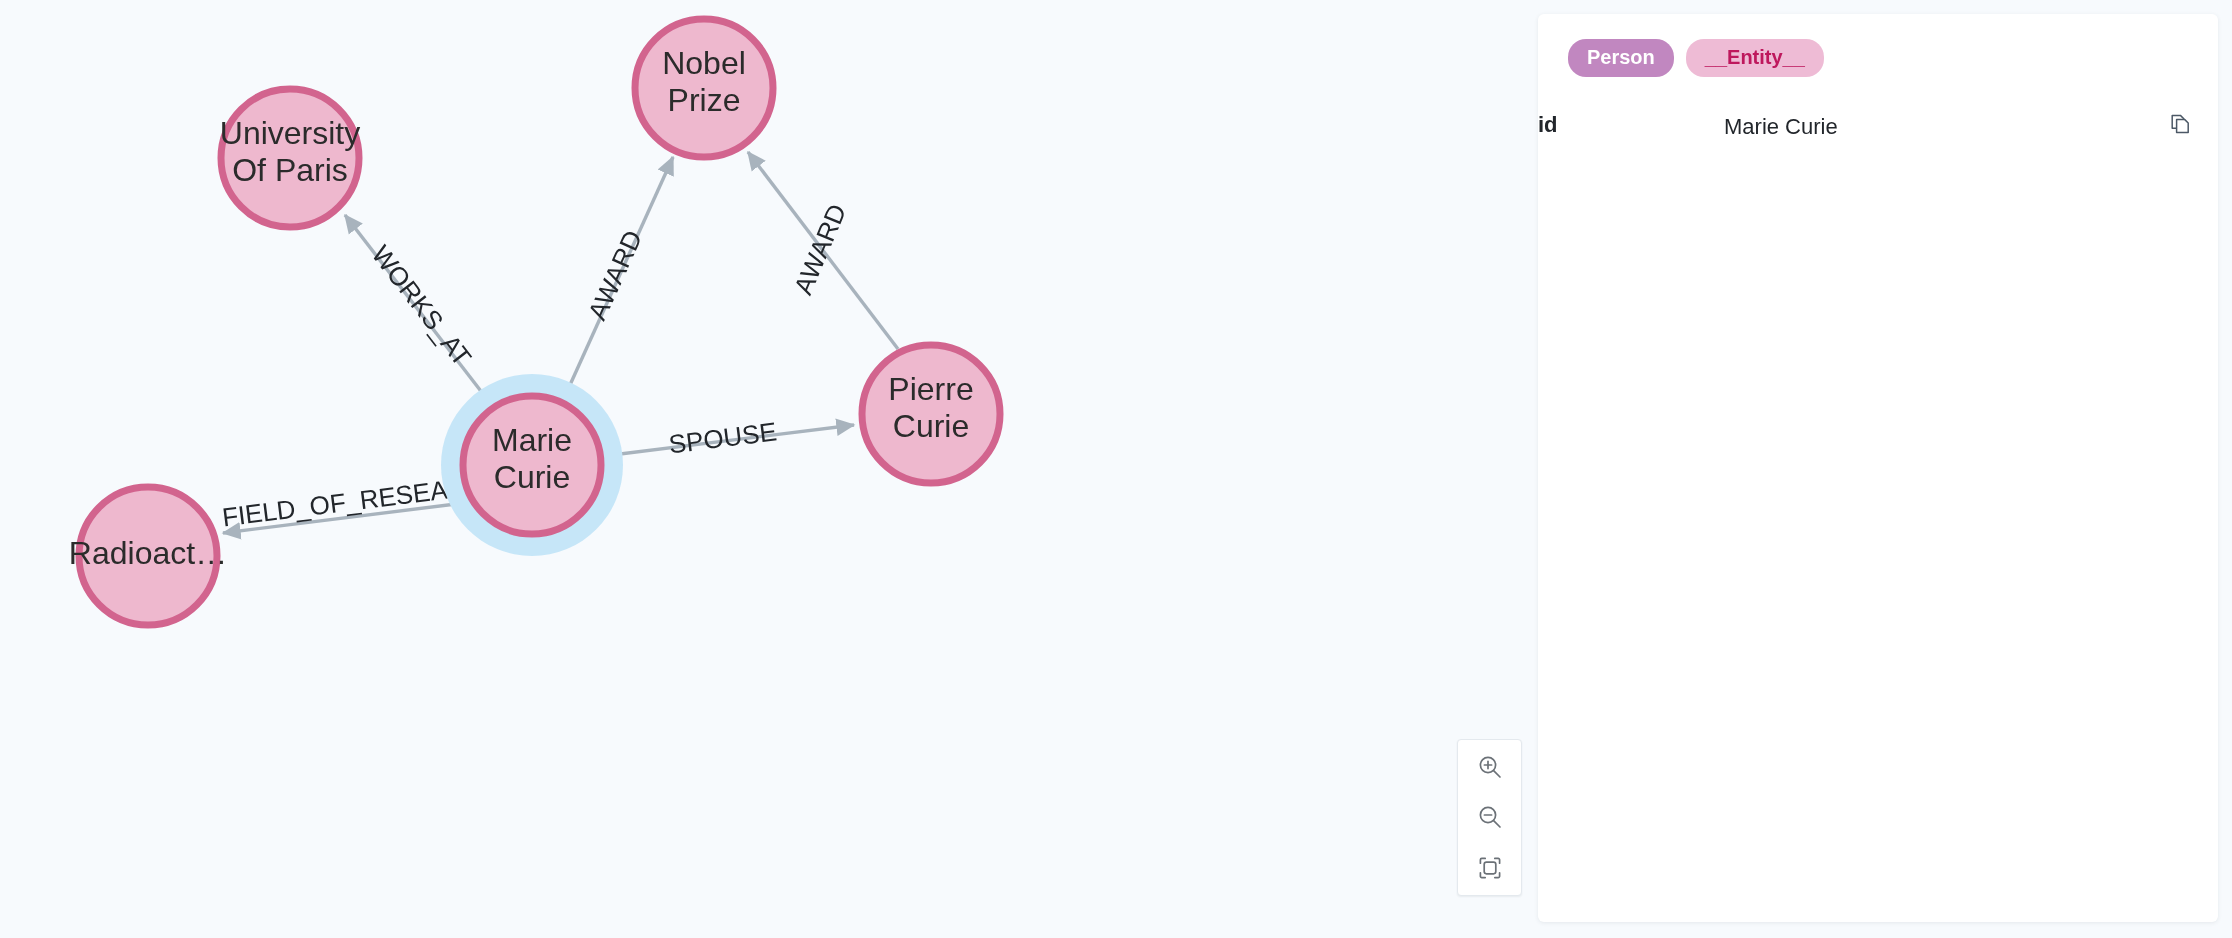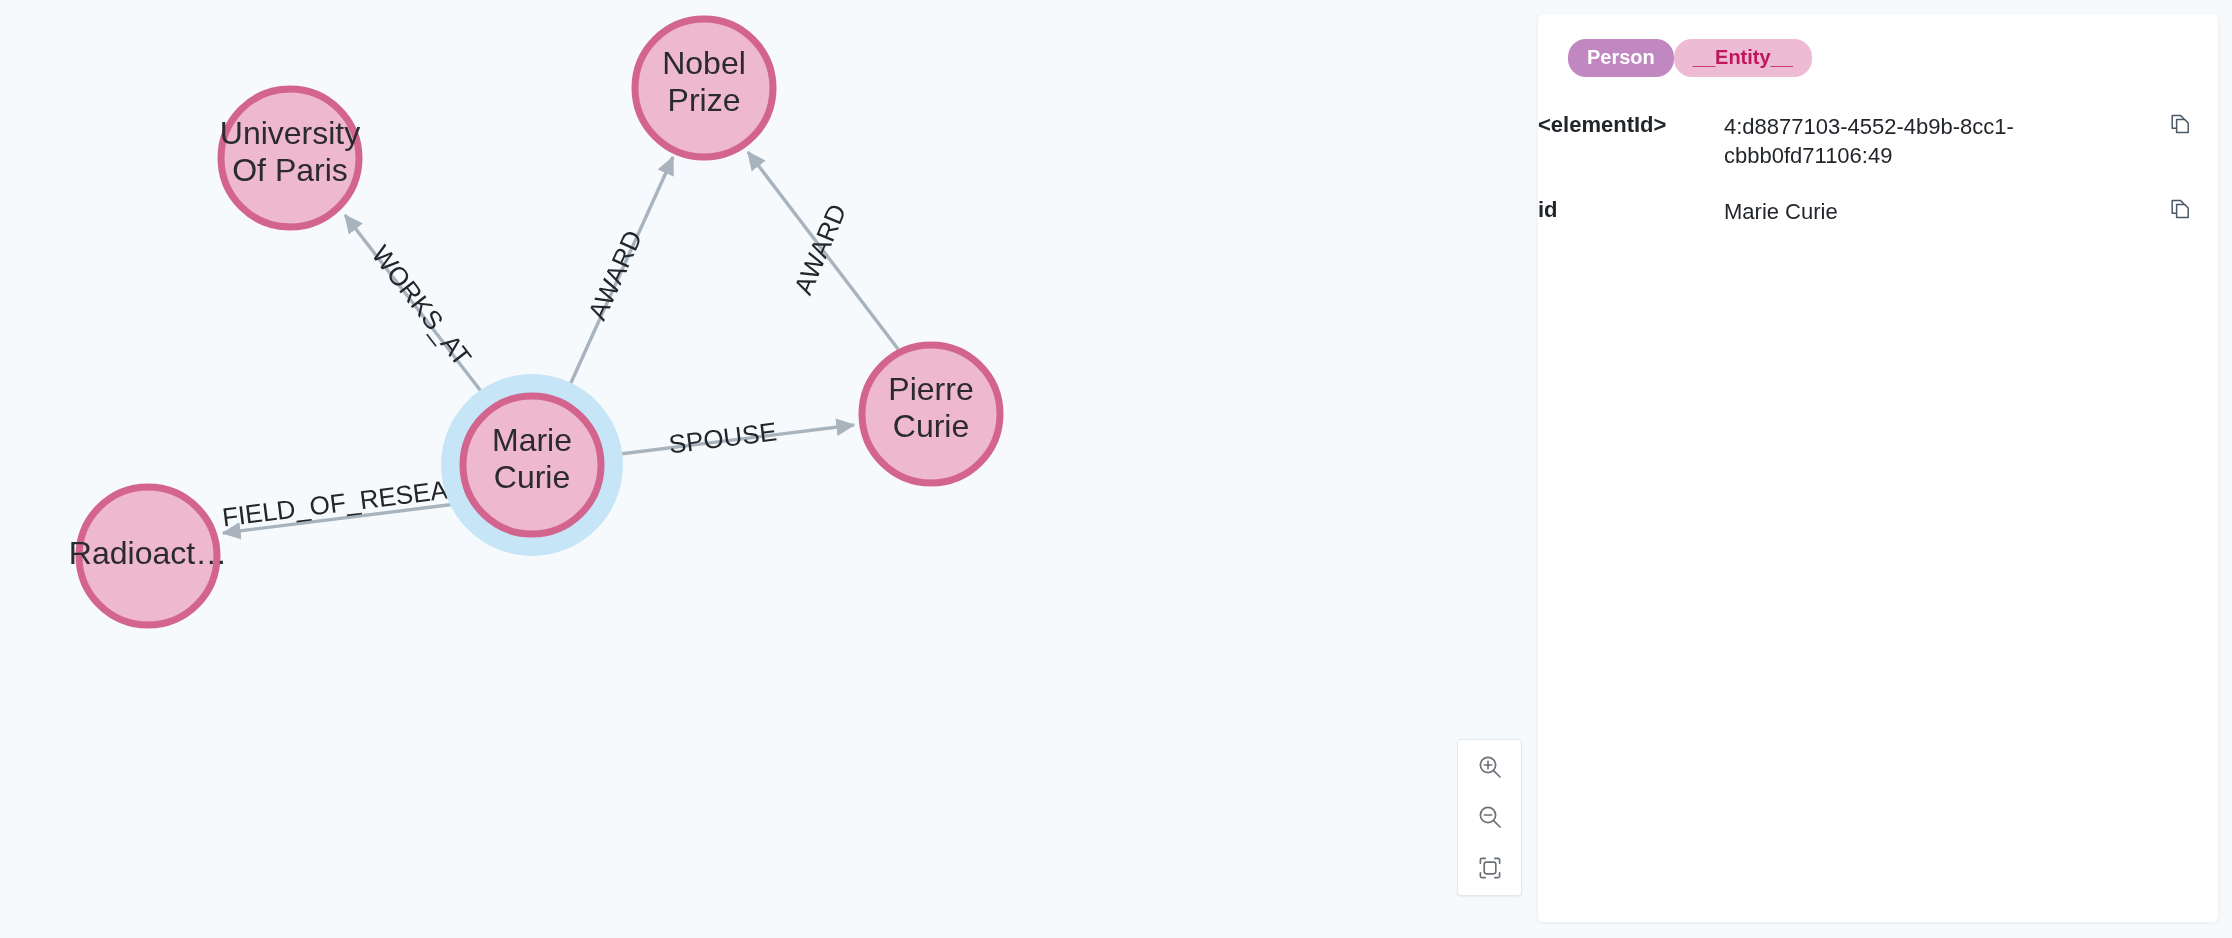--- a/index.html
+++ b/index.html
@@ -138,21 +138,21 @@
     width: 38px;
     height: 38px;
     display: flex;
     align-items: center;
     justify-content: center;
     cursor: pointer;
   }
 
   #label-chips {
     display: flex;
-    gap: 0;
+    gap: 12px;
     padding: 25px 30px 0 30px;
   }
   .chip {
     border-radius: 18px;
     padding: 7px 19px 8px 19px;
     font-size: 20px;
     font-weight: bold;
     line-height: 1.15;
     white-space: nowrap;
     cursor: pointer;
@@ -299,32 +299,20 @@
 
 
     <div id="label-chips">
       <span class="chip chip-person">Person</span>
       <span class="chip chip-entity">__Entity__</span>
     </div>
 
     <table id="props-table">
       <tbody>
         <tr>
-          <td class="prop-key">&lt;elementId&gt;</td>
-          <td class="prop-val">4:d8877103-4552-4b9b-8cc1-cbbb0fd71106:49</td>
-          <td class="prop-copy">
-            <span class="copy-icon">
-              <svg width="22" height="24" viewBox="0 0 22 24">
-                <path d="M2.2 3.4 h8.2 l3.4 3.4 v9.4 h-11.6 z" fill="#ffffff" stroke="#4c5866" stroke-width="1.5" stroke-linejoin="round"></path>
-                <path d="M6.6 7.6 h8.2 l3.4 3.4 v9.4 h-11.6 z" fill="#ffffff" stroke="#4c5866" stroke-width="1.5" stroke-linejoin="round"></path>
-              </svg>
-            </span>
-          </td>
-        </tr>
-        <tr>
           <td class="prop-key">id</td>
           <td class="prop-val">Marie Curie</td>
           <td class="prop-copy">
             <span class="copy-icon">
               <svg width="22" height="24" viewBox="0 0 22 24">
                 <path d="M2.2 3.4 h8.2 l3.4 3.4 v9.4 h-11.6 z" fill="#ffffff" stroke="#4c5866" stroke-width="1.5" stroke-linejoin="round"></path>
                 <path d="M6.6 7.6 h8.2 l3.4 3.4 v9.4 h-11.6 z" fill="#ffffff" stroke="#4c5866" stroke-width="1.5" stroke-linejoin="round"></path>
               </svg>
             </span>
           </td>

